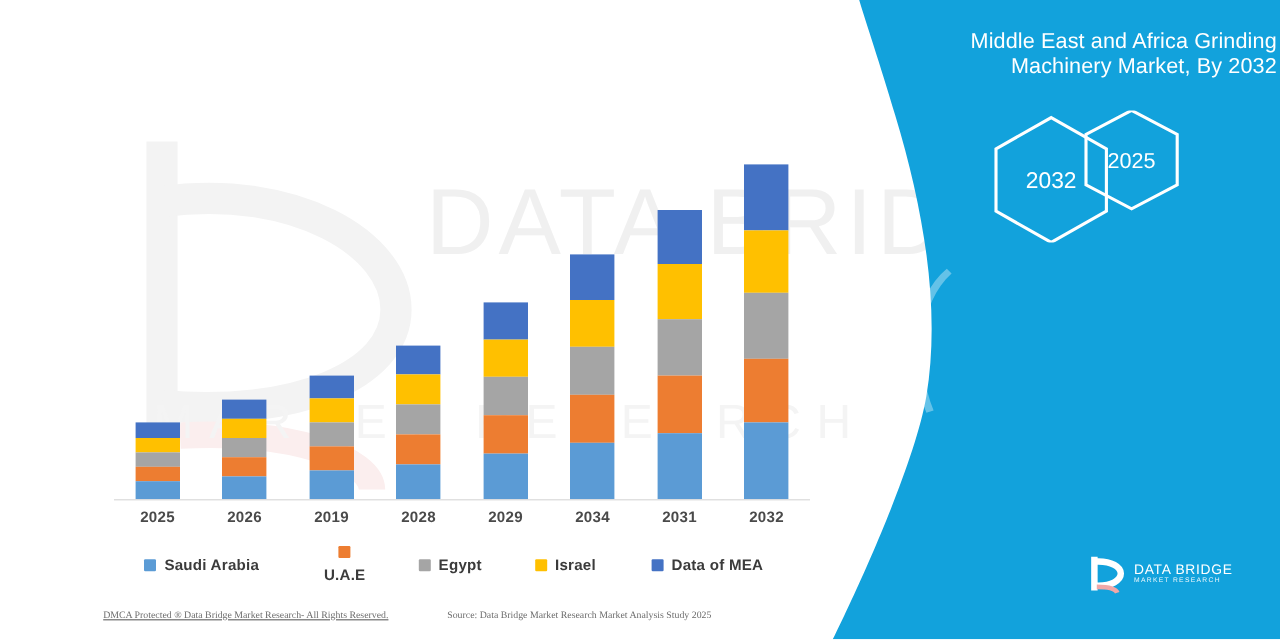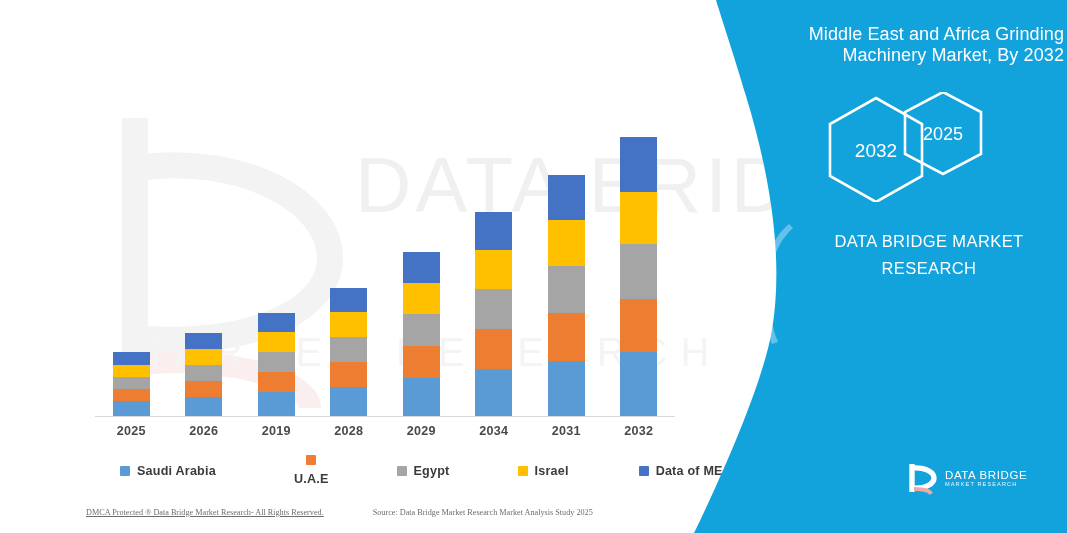--- a/index.html
+++ b/index.html
@@ -187,21 +187,20 @@
     letter-spacing: .2px;
   }
 
   
   .legend {
     position: absolute;
     left: 120px; top: 455px;
     width: 560px;
     display: flex;
     align-items: center;
-    gap: 24px;
   }
   .legend-item {
     display: flex;
     align-items: center;
     gap: 7px;
     white-space: nowrap;
   }
   .legend-item .swatch {
     width: 10px; height: 10px;
     flex: 0 0 auto;
@@ -390,24 +389,20 @@
       <svg width="230" height="110" viewBox="0 0 230 110">
 
         <polygon points="58,6 104,32 104,84 58,110 12,84 12,32" fill="none" stroke="#ffffff" stroke-width="2.6"></polygon>
         <text x="58" y="65" text-anchor="middle" fill="#ffffff" font-family="Liberation Sans, sans-serif" font-size="19" id="hex-left-text">2032</text>
 
         <polygon points="125,0 163,20 163,62 125,82 87,62 87,20" fill="none" stroke="#ffffff" stroke-width="2.6"></polygon>
         <text x="125" y="48" text-anchor="middle" fill="#ffffff" font-family="Liberation Sans, sans-serif" font-size="18" id="hex-right-text">2025</text>
       </svg>
     </div>
 
-    <div class="brand-name">
-      <span>DATA BRIDGE MARKET</span><br>
-      <span>RESEARCH</span>
-    </div>
   </div>
 
   <div class="logo-small">
     <div class="logo-mark">
       <svg width="34" height="34" viewBox="0 0 34 34">
         <path d="M7 3 L7 31" stroke="#ffffff" stroke-width="5.4" fill="none"></path>
         <path d="M7 7 C 22 6, 29 12, 29 17 C 29 22, 22 28, 7 27" stroke="#ffffff" stroke-width="5.4" fill="none"></path>
         <path d="M9 28 C 20 28, 25 30, 26 33" stroke="#f0a8a8" stroke-width="4" fill="none"></path>
       </svg>
     </div>

